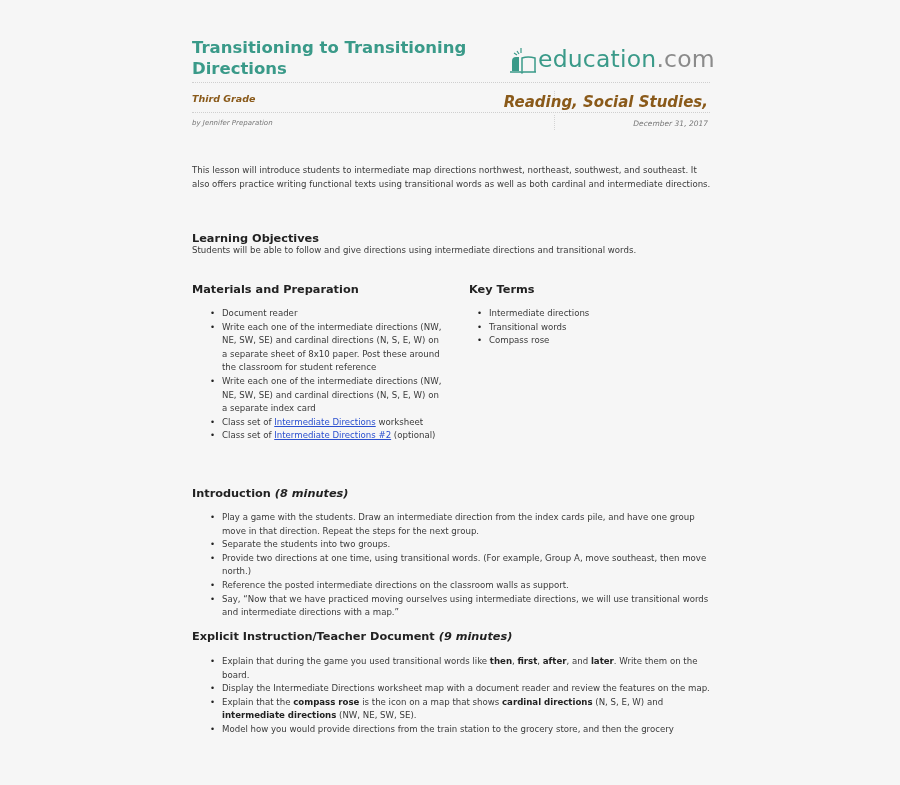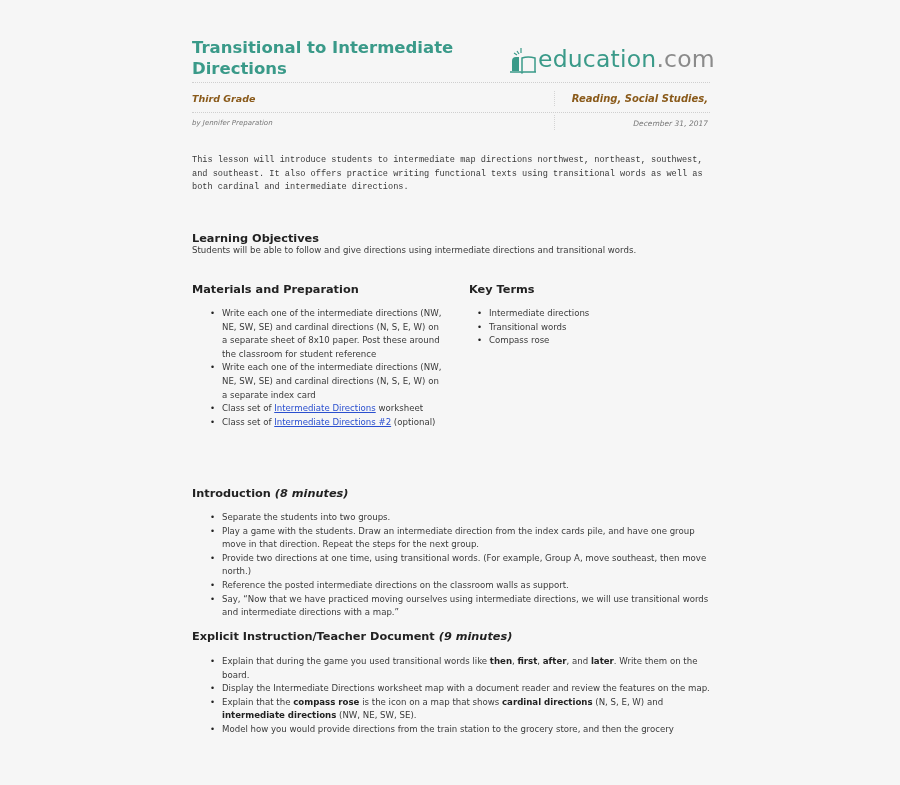--- a/index.html
+++ b/index.html
@@ -23,38 +23,38 @@
   .logo-text { font-size:23.5px; color:#3a9a89; letter-spacing:0.2px; line-height:32px; }
   .logo-text .com { color:#8b8b8b; }
   .dots {
     position:absolute; left:0; width:518px; height:0;
     border-top:1px dotted #cfcfcf;
   }
   .vdots {
     position:absolute; left:362px; width:0; border-left:1px dotted #d4d4d4;
   }
   .meta-left { position:absolute; left:0; font-weight:bold; font-style:italic; color:#8a5a1a; font-size:9.5px; }
-  .meta-right { position:absolute; right:4px; font-weight:bold; font-style:italic; color:#8a5a1a; font-size:10px; }
+  .meta-right { position:absolute; right:4px; font-weight:bold; font-style:italic; color:#8a5a1a; font-size:15px; }
   .byline { position:absolute; left:0; font-style:italic; color:#777; font-size:7px; }
   .date { position:absolute; right:4px; color:#777; font-size:7.5px;font-style:italic; }
   .para { position:absolute; left:0; width:520px; font-size:8.6px; line-height:13.6px; color:#3a3a3a; }
   h2 { position:absolute; left:0; margin:0; font-size:11.3px; font-weight:bold; color:#222; }
   h2 em { font-style:italic; }
   ul { position:absolute; margin:0; padding:0 0 0 30px; list-style:none; font-size:8.6px; line-height:13.6px; color:#3a3a3a; }
   ul li { position:relative; }
   ul li::before { content:"•"; position:absolute; left:-12px; color:#222; }
   a.lnk { color:#2a4fcf; text-decoration:underline; }
   b { color:#222; }
 </style>
 </head>
 <body>
 
 <div class="page">
 
-  <div class="title">Transitional to Intermediate Directions</div>
+  <div class="title">Transitioning to Transitioning Directions</div>
 
   <div class="logo">
     <svg class="logo-icon" viewBox="0 0 30 32">
       <path d="M4 28 L4 18 Q4 14 8 14 L11 14 L11 28 Z" fill="#3a9a89"></path>
       <path d="M2 29 L13 29 Q14 31 15 29 L28 29" stroke="#3a9a89" stroke-width="1.6" fill="none"></path>
       <path d="M14 29 L14 15 Q20 13 27 15 L27 29" stroke="#3a9a89" stroke-width="1.5" fill="none"></path>
       <line x1="9" y1="8" x2="11" y2="11" stroke="#3a9a89" stroke-width="1.2"></line>
       <line x1="6" y1="10" x2="9" y2="12" stroke="#3a9a89" stroke-width="1.2"></line>
       <line x1="13" y1="5" x2="13" y2="10" stroke="#3a9a89" stroke-width="1.2"></line>
     </svg>
@@ -63,44 +63,45 @@
 
   <div class="dots" style="top:82px;"></div>
   <div class="vdots" style="top:91px;height:15px;"></div>
   <div class="meta-left" style="top:93px;">Third Grade</div>
   <div class="meta-right" style="top:93px;">Reading, Social Studies,</div>
   <div class="dots" style="top:112px;"></div>
   <div class="vdots" style="top:115px;height:15px;"></div>
   <div class="byline" style="top:119px;">by Jennifer Preparation</div>
   <div class="date" style="top:119px;">December 31, 2017</div>
 
-  <div class="para" style="top:154px;font-family:Liberation Mono, monospace;">This lesson will introduce students to intermediate map directions northwest, northeast, southwest, and southeast. It also offers practice writing functional texts using transitional words as well as both cardinal and intermediate directions.</div>
+  <div class="para" style="top:164px;">This lesson will introduce students to intermediate map directions northwest, northeast, southwest, and southeast. It also offers practice writing functional texts using transitional words as well as both cardinal and intermediate directions.</div>
 
   <h2 style="top:217px;margin-top:15px;">Learning Objectives</h2>
   <div class="para" style="top:244px;">Students will be able to follow and give directions using intermediate directions and transitional words.</div>
 
   <h2 style="top:283px;">Materials and Preparation</h2>
   <ul style="top:307px;left:0;width:224px;">
+    <li>Document reader</li>
     <li>Write each one of the intermediate directions (NW, NE, SW, SE) and cardinal directions (N, S, E, W) on a separate sheet of 8x10 paper. Post these around the classroom for student reference</li>
     <li>Write each one of the intermediate directions (NW, NE, SW, SE) and cardinal directions (N, S, E, W) on a separate index card</li>
     <li><span>Class set of </span><a class="lnk">Intermediate Directions</a><span> worksheet</span></li>
     <li><span>Class set of </span><a class="lnk">Intermediate Directions #2</a><span> (optional)</span></li>
   </ul>
 
   <h2 style="top:283px;left:277px;">Key Terms</h2>
   <ul style="top:307px;left:267px;width:230px;">
     <li>Intermediate directions</li>
     <li>Transitional words</li>
     <li>Compass rose</li>
   </ul>
 
   <h2 style="top:487px;"><span>Introduction</span> <em>(8 minutes)</em></h2>
   <ul style="top:511px;left:0;width:495px;">
+    <li>Play a game with the students. Draw an intermediate direction from the index cards pile, and have one group move in that direction. Repeat the steps for the next group.</li>
     <li>Separate the students into two groups.</li>
-    <li>Play a game with the students. Draw an intermediate direction from the index cards pile, and have one group move in that direction. Repeat the steps for the next group.</li>
     <li>Provide two directions at one time, using transitional words. (For example, Group A, move southeast, then move north.)</li>
     <li>Reference the posted intermediate directions on the classroom walls as support.</li>
     <li>Say, “Now that we have practiced moving ourselves using intermediate directions, we will use transitional words and intermediate directions with a map.”</li>
   </ul>
 
   <h2 style="top:630px;"><span>Explicit Instruction/Teacher Document</span> <em>(9 minutes)</em></h2>
   <div style="position:absolute;top:655px;left:0;width:520px;height:90px;overflow:hidden;">
     <ul style="top:0;left:0;width:495px;">
       <li><span>Explain that during the game you used transitional words like </span><b>then</b><span>, </span><b>first</b><span>, </span><b>after</b><span>, and </span><b>later</b><span>. Write them on the board.</span></li>
       <li>Display the Intermediate Directions worksheet map with a document reader and review the features on the map.</li>

